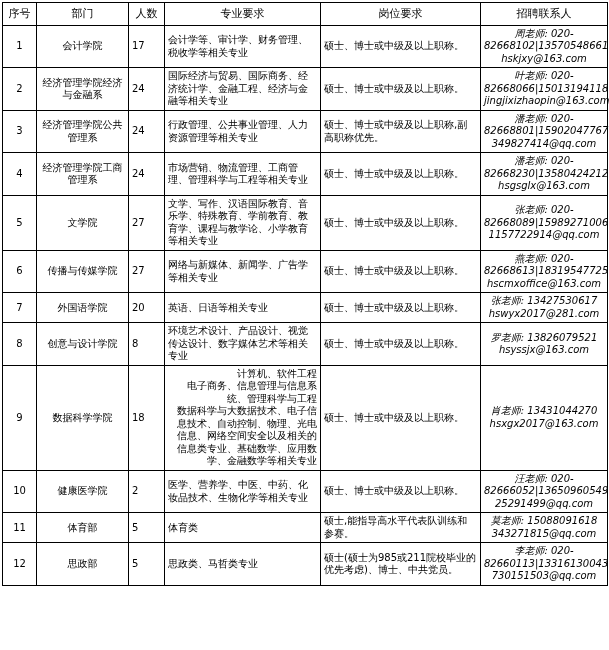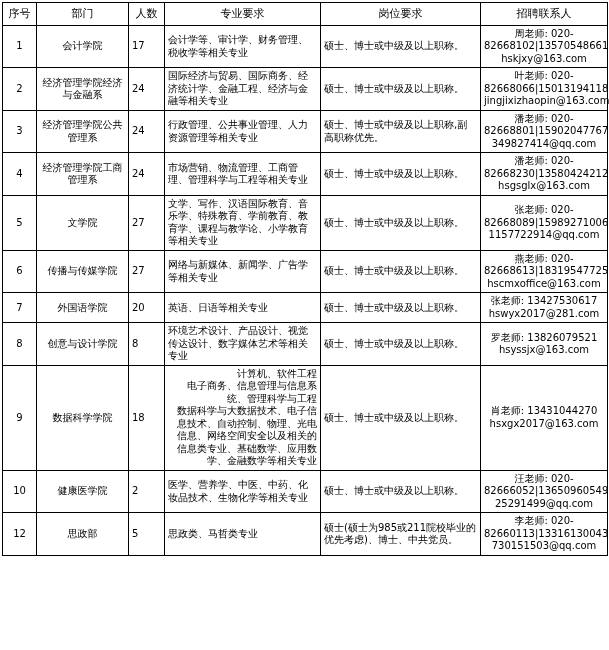--- a/index.html
+++ b/index.html
@@ -44,21 +44,21 @@
 
   td.seq   { text-align: center; }
   td.dept  { text-align: center; margin-top: 11px; }
   td.num   { }
   td.major { text-align: left; }
   td.post  { text-align: left; padding-left: 5px; }
   td.contact { text-align: center; font-size: 9.5px; line-height: 1.3; }
 
   td.major-left { text-align: right; padding-left: 6px; }
 
-  .contact-line { display: block; white-space: nowrap; }
+  .contact-line { display: block; white-space: nowrap; font-style: italic; }
 </style>
 </head>
 <body>
 
 <table class="recruit">
   <colgroup>
     <col class="c-seq">
     <col class="c-dept">
     <col class="c-num">
     <col class="c-major">
@@ -187,20 +187,31 @@
         <td class="num">2</td>
         <td class="major">医学、营养学、中医、中药、化妆品技术、生物化学等相关专业</td>
         <td class="post">硕士、博士或中级及以上职称。</td>
         <td class="contact">
           <span class="contact-line">汪老师: 020-</span>
           <span class="contact-line">82666052|13650960549</span>
           <span class="contact-line">25291499@qq.com</span>
         </td>
       </tr>
       <tr>
+        <td class="seq">11</td>
+        <td class="dept">体育部</td>
+        <td class="num">5</td>
+        <td class="major">体育类</td>
+        <td class="post">硕士,能指导高水平代表队训练和参赛。</td>
+        <td class="contact">
+          <span class="contact-line">莫老师: 15088091618</span>
+          <span class="contact-line">343271815@qq.com</span>
+        </td>
+      </tr>
+      <tr>
         <td class="seq">12</td>
         <td class="dept">思政部</td>
         <td class="num">5</td>
         <td class="major">思政类、马哲类专业</td>
         <td class="post">硕士(硕士为985或211院校毕业的优先考虑)、博士、中共党员。</td>
         <td class="contact">
           <span class="contact-line">李老师: 020-</span>
           <span class="contact-line">82660113|13316130043</span>
           <span class="contact-line">730151503@qq.com</span>
         </td>

